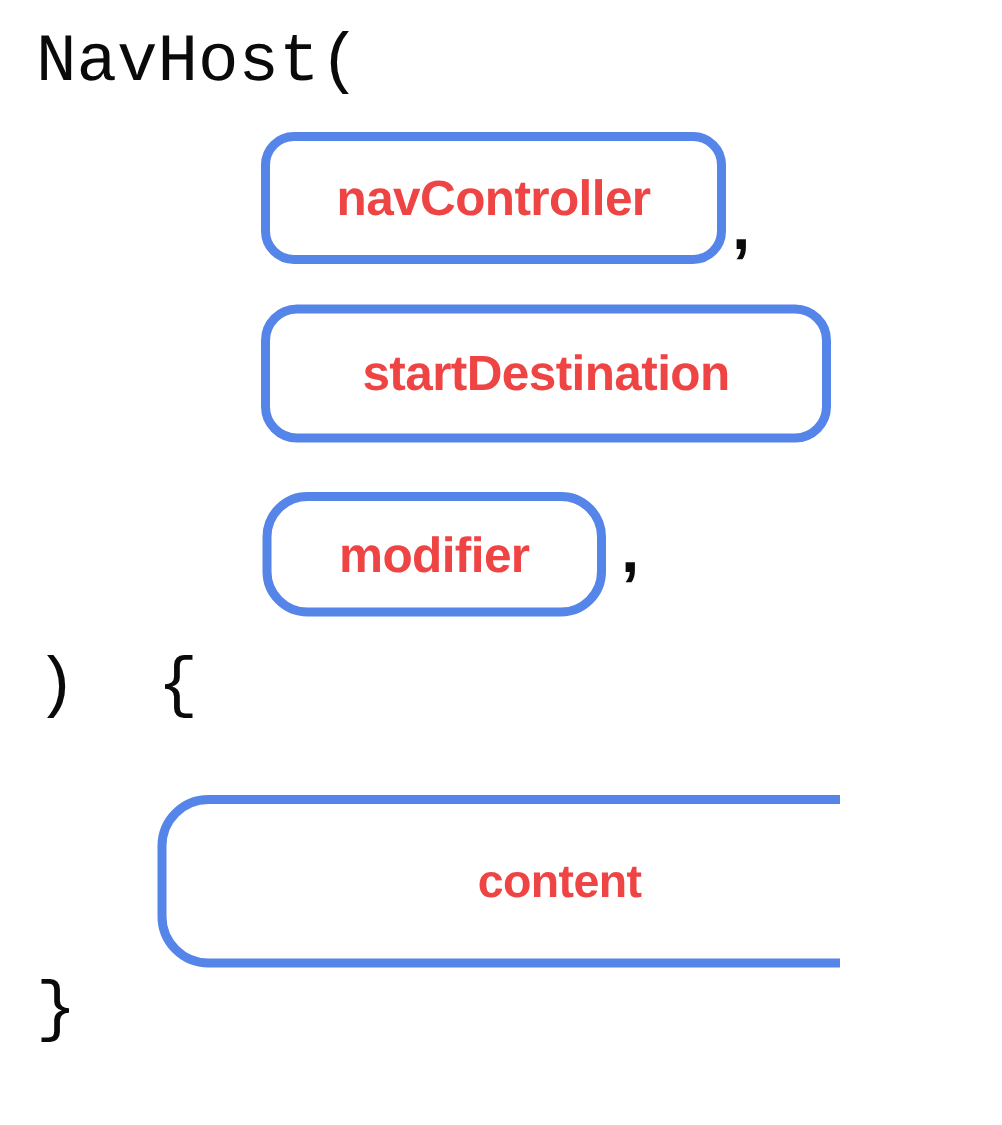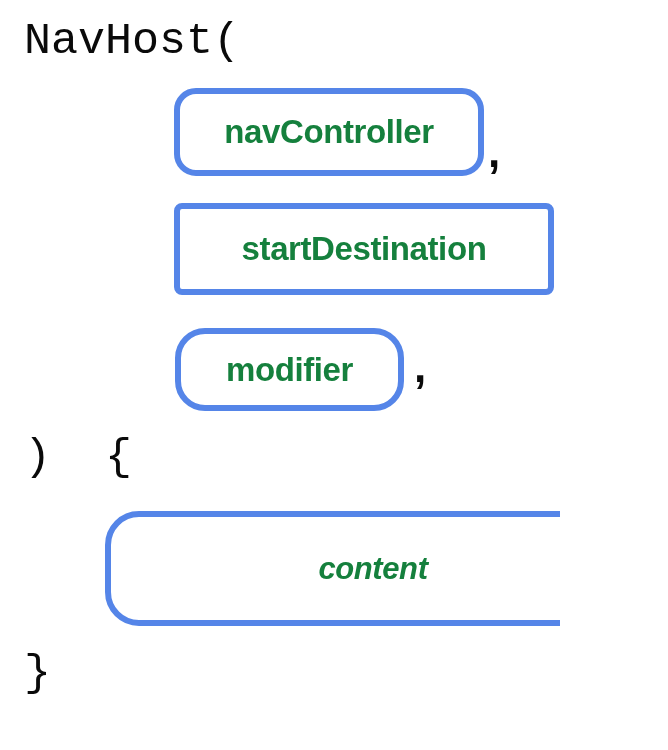--- a/index.html
+++ b/index.html
@@ -51,30 +51,30 @@
     background: #ffffff;
     border: 6px solid #5585e8;
     border-radius: 22px;
     display: flex;
     align-items: center;
     justify-content: center;
   }
   .param-label {
     font-family: "Liberation Sans", sans-serif;
     font-weight: 700;
-    color: #15803d;
+    color: #ef4444;
     font-size: 33px;
     letter-spacing: -0.4px;
     white-space: nowrap;
   }
 
   #box-nav-controller   { left: 174px; top: 88px;  width: 310px; height: 88px;  border-radius: 22px; }
-  #box-start-destination{ left: 174px; top: 203px; width: 380px; height: 92px;  border-radius: 8px; }
+  #box-start-destination{ left: 174px; top: 203px; width: 380px; height: 92px;  border-radius: 24px; }
   #box-modifier         { left: 175px; top: 328px; width: 229px; height: 83px;  border-radius: 30px; }
-  #box-content          { left: 105px; top: 511px; width: 536px; height: 115px; border-radius: 34px; font-style: italic; }
+  #box-content          { left: 105px; top: 530px; width: 536px; height: 115px; border-radius: 34px; }
 
   #box-content .param-label { font-size: 31px; }
 
   
   .comma {
     position: absolute;
     font-family: "Liberation Sans", sans-serif;
     font-weight: 700;
     color: #0a0a0a;
     font-size: 44px;

